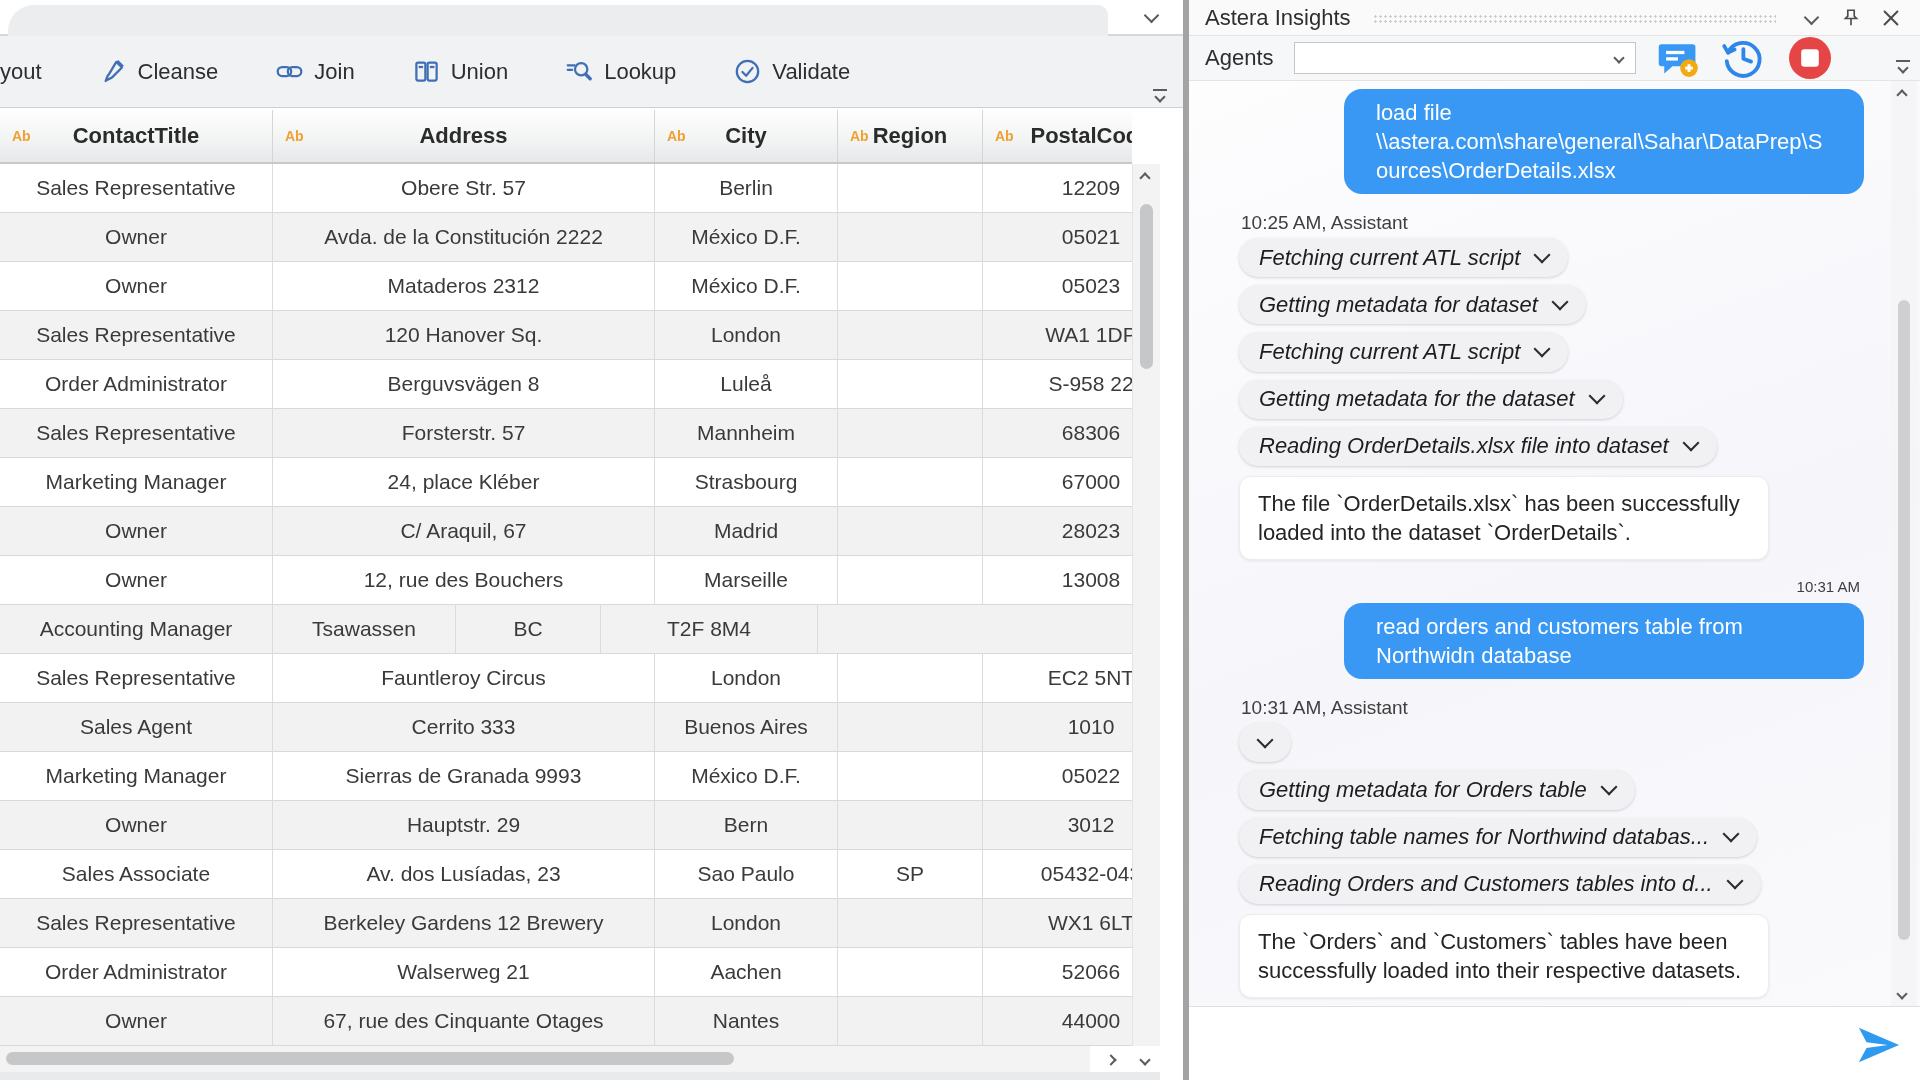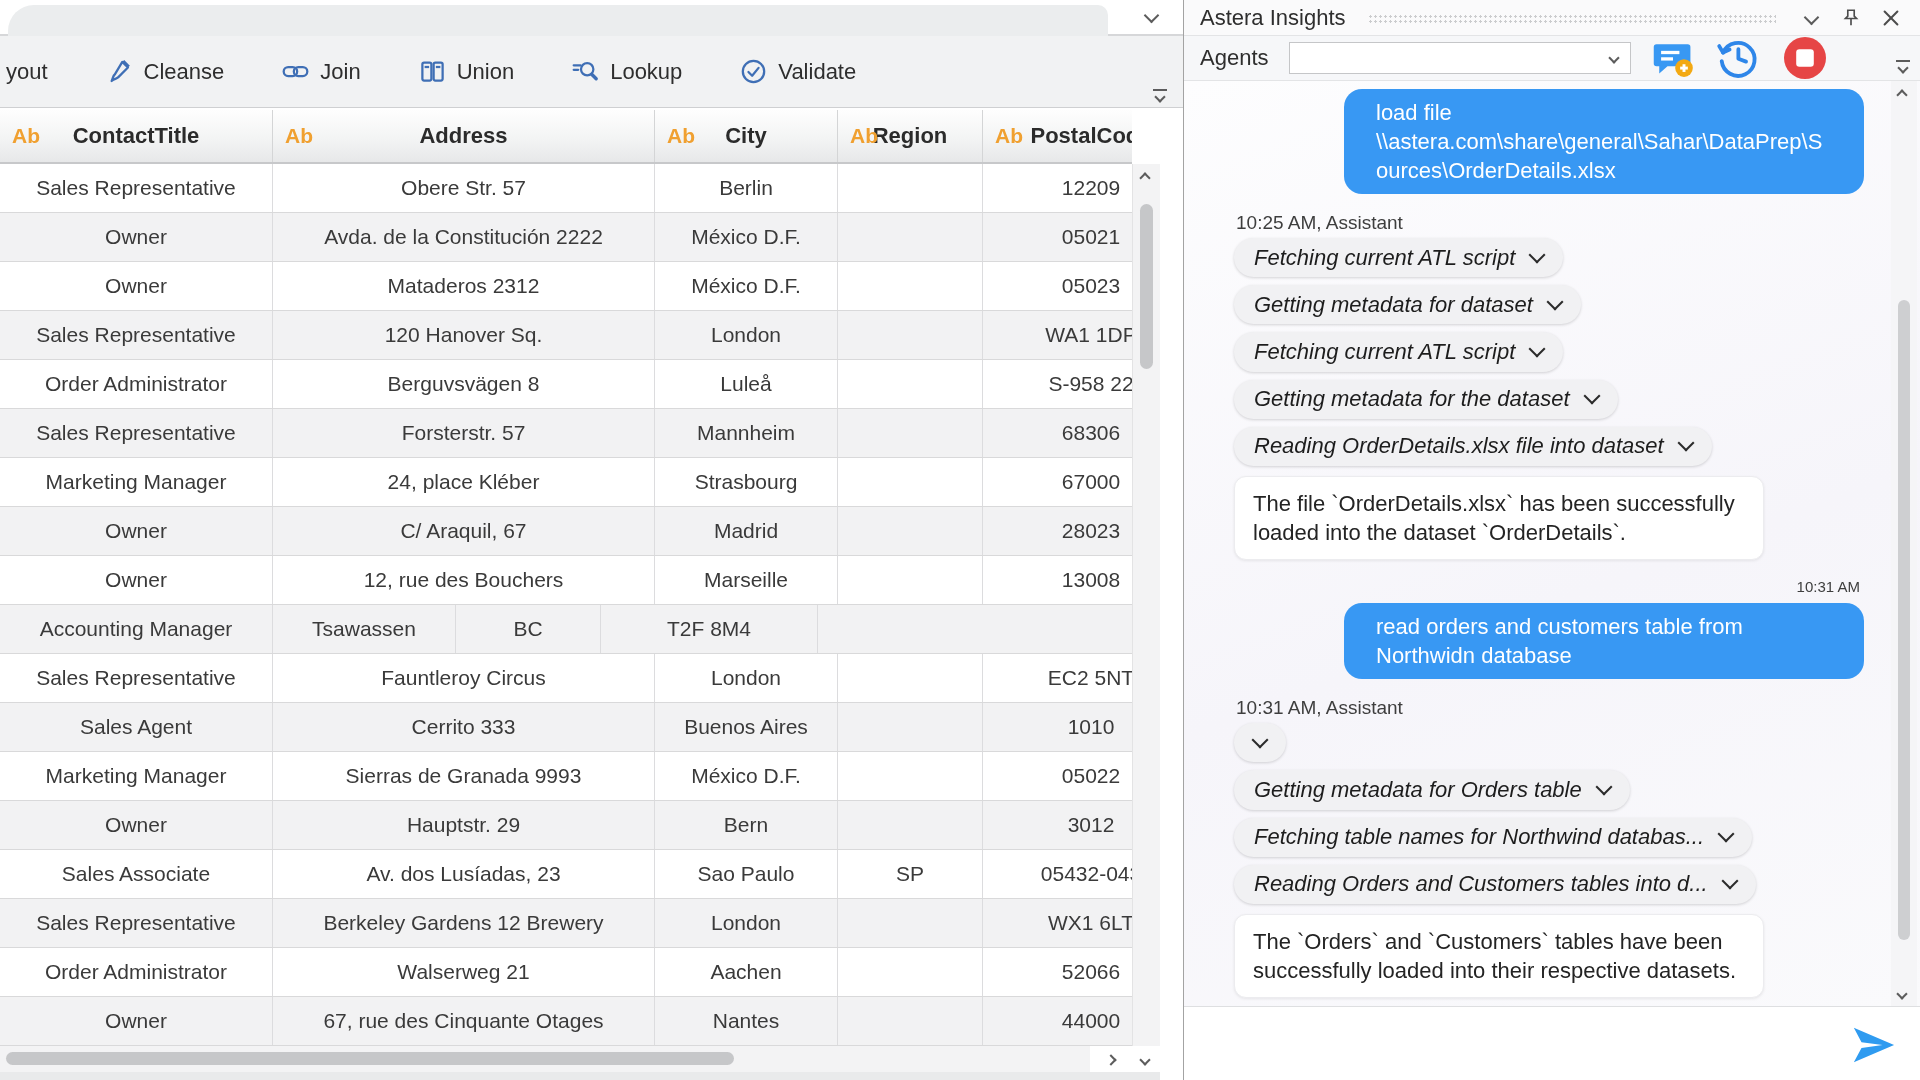--- a/index.html
+++ b/index.html
@@ -8,33 +8,33 @@
   *{box-sizing:border-box;}
 
   
   .left-pane{position:absolute;left:0;top:0;width:1183px;height:1080px;background:#fff;}
   .tab-strip{position:relative;height:36px;background:#fff;border-bottom:2px solid #d6d7d9;}
   .doc-tab{position:absolute;left:8px;top:5px;width:1100px;height:31px;background:#ebedee;
            border-radius:26px 10px 0 0;}
   .tabstrip-chevron{position:absolute;right:26px;top:10px;}
 
   .toolbar{position:relative;height:72px;background:#f1f2f3;border-bottom:1px solid #cfd0d2;
-           display:flex;align-items:center;gap:58px;padding-left:6px;}
+           display:flex;align-items:center;gap:58px;padding-left:0;}
   .tool-item{display:flex;align-items:center;gap:11px;font-size:22px;color:#2e2e2e;white-space:nowrap;cursor:default;}
   .tool-item svg{display:block;}
   .toolbar-overflow{position:absolute;right:16px;bottom:6px;}
 
   .grid-wrap{position:absolute;left:0;top:110px;width:1160px;height:962px;background:#fff;}
   .grid-clip{position:absolute;left:0;top:0;width:1132px;height:936px;overflow:hidden;}
   .grid-inner{width:1200px;}
   .grid-header{display:flex;height:54px;background:linear-gradient(#fefefe,#f3f4f4 55%,#e7e8e9);
                border-bottom:2px solid #c7c8ca;}
   .hcell{position:relative;display:flex;align-items:center;justify-content:center;
          font-size:22px;font-weight:700;color:#2b2b2b;border-right:1px solid #d4d5d6;flex:none;}
-  .ab{position:absolute;left:12px;font-size:21px;font-weight:700;color:#f0a030;letter-spacing:0;}
+  .ab{position:absolute;left:12px;font-size:14px;font-weight:700;color:#f0a030;letter-spacing:0;}
   .row{display:flex;height:49px;background:#fff;border-bottom:1px solid #d9d9da;}
   .row.even{background:#f2f2f3;}
   .cell{display:flex;align-items:center;justify-content:center;font-size:21px;color:#3a3a3a;
         border-right:1px solid #dcdcde;overflow:hidden;white-space:nowrap;flex:none;}
   .w0{width:273px;} .w1{width:382px;} .w2{width:183px;} .w3{width:145px;} .w4{width:217px;}
 
   .vscroll{position:absolute;left:1132px;top:54px;width:28px;height:882px;background:#f3f3f4;
            border-left:1px solid #e3e3e4;}
   .vthumb{position:absolute;left:7px;top:40px;width:13px;height:165px;background:#c6c7c9;border-radius:7px;}
   .vscroll .chev{position:absolute;left:8px;top:10px;}
@@ -49,21 +49,21 @@
         border-bottom:2.6px solid #5c5c5c;}
   .chev.down{transform:rotate(45deg);}
   .chev.up{transform:rotate(-135deg);}
   .chev.right{transform:rotate(-45deg);}
   .chev.small{width:8px;height:8px;border-width:2.2px;}
   .ovf{display:inline-flex;flex-direction:column;align-items:center;gap:2px;}
   .ovf-bar{width:14px;height:2.4px;background:#5c5c5c;}
 
   
   .right-pane{position:absolute;left:1183px;top:0;width:737px;height:1080px;background:#fbfbfd;
-              border-left:1px solid #a3a3a3;}
+              border-left:6px solid #a3a3a3;}
   .panel-header{height:36px;display:flex;align-items:center;gap:14px;padding:0 16px;
                 background:#fafafb;border-bottom:1px solid #e3e4e6;}
   .panel-title{font-size:22px;color:#2e2e2e;white-space:nowrap;}
   .drag-dots{flex:1;height:10px;margin:2px 8px 0;
              background-image:radial-gradient(#cbccce 1.2px,transparent 1.4px);background-size:5px 5px;}
   .ph-icon{display:flex;align-items:center;justify-content:center;width:26px;height:26px;cursor:default;}
 
   .agents-row{position:relative;height:45px;display:flex;align-items:center;gap:20px;
               padding:0 16px;background:#f6f7f9;border-bottom:1px solid #e3e4e6;}
   .agents-label{font-size:22px;color:#2e2e2e;}

